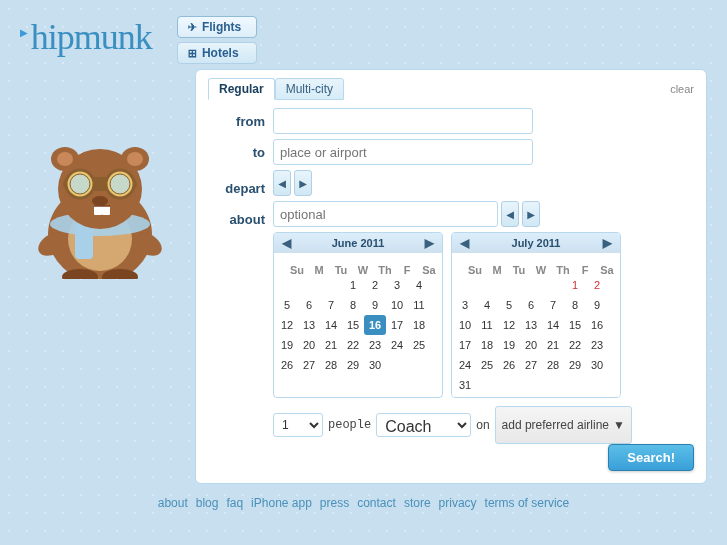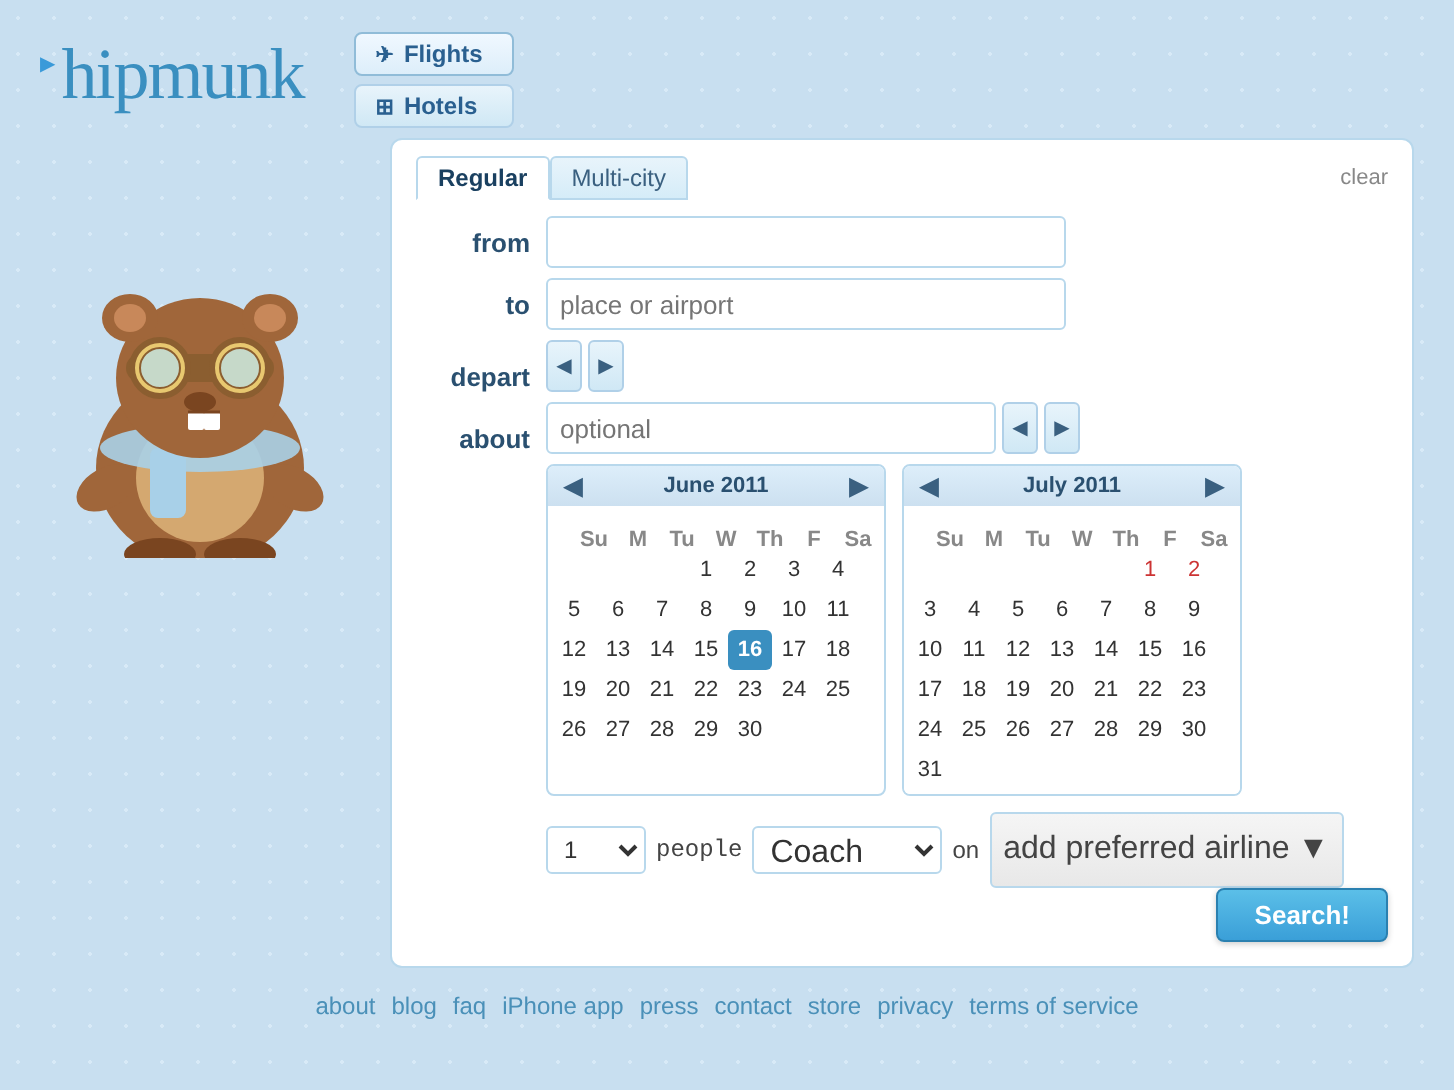--- a/index.html
+++ b/index.html
@@ -288,21 +288,21 @@
       height: 24px;
     }
     .on-label {
       font-size: 12px;
       color: #444;
     }
     .airline-select {
       border: 1px solid #b8d8ec;
       border-radius: 3px;
       padding: 18px 6px;
-      font-size: 16px;
+      font-size: 12px;
       background: linear-gradient(to bottom, #f5f5f5, #e8e8e8);
       color: #444;
       height: 24px;
       display: flex;
       align-items: center;
       gap: 4px;
       cursor: pointer;
     }
 
     

